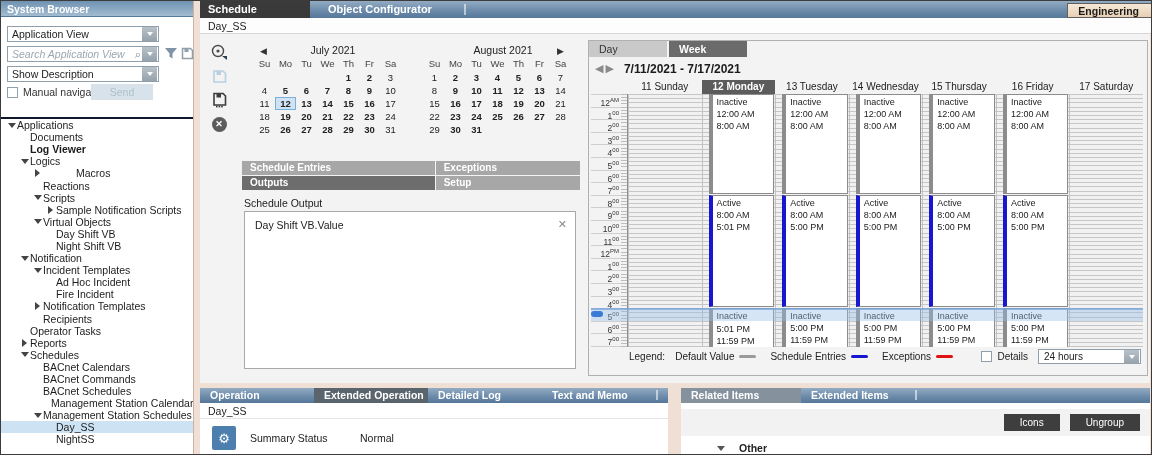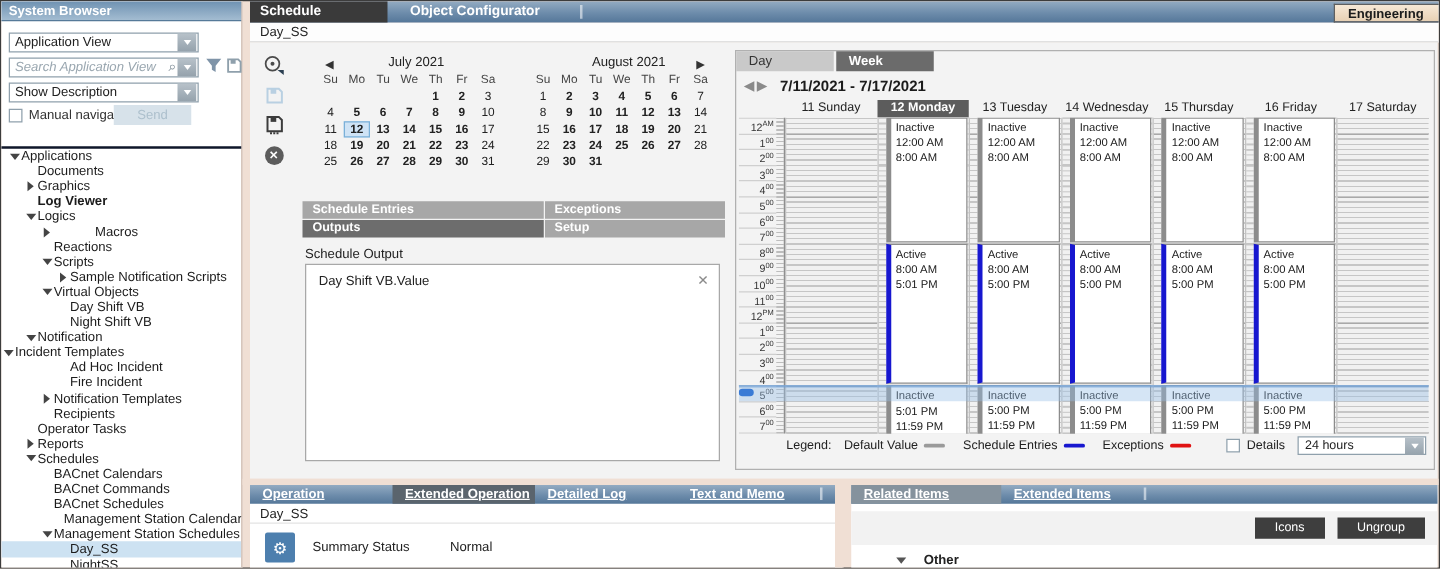--- a/index.html
+++ b/index.html
@@ -116,21 +116,21 @@
   .details-label { font-size:10px; color:#222; margin:0 10px 0 5px; }
   .mini-select { width:103px; height:15px; background:#fff; border:1px solid #8fa0ac; display:flex; align-items:center; }
   .mini-select .txt { flex:1; font-size:10px; color:#222; padding-left:5px; }
 
   
   .bottom-left { position:absolute; left:0; top:387px; width:474px; bottom:0; background:#fff; }
   .bottom-right { position:absolute; left:481px; top:387px; right:1px; bottom:0; background:#fff; }
   .btabs { height:15px; background:linear-gradient(180deg,#93abc2 0%,#6d8cab 55%,#557799 100%);
            display:flex; align-items:stretch; }
   .btab { width:114px; color:#fff; font-size:10.5px; font-weight:bold; line-height:15px; padding-left:10px;
-          white-space:nowrap; overflow:hidden;text-decoration:underline; }
+          white-space:nowrap; overflow:hidden; }
   .btab.active-dark { background:#5a646d; }
   .btab.active-gray { background:#85929d; width:120px; }
   .btab-sep { width:2px; height:10px; background:rgba(255,255,255,0.55); margin-top:2px; }
   .bl-title { height:16px; font-size:10.5px; color:#222; line-height:17px; padding-left:8px; border-bottom:1px solid #e4e4e4; }
   .status-row { display:flex; align-items:center; padding:7px 0 0 12px; }
   .gear-btn { width:24px; height:24px; background:#4d7fae; border-radius:2px; color:#fff;
               display:flex; align-items:center; justify-content:center; font-size:13px; }
   .status-label { font-size:10.5px; color:#222; margin-left:14px; width:110px; }
   .status-value { font-size:10.5px; color:#222; }
   .ri-toolbar { height:27px; background:#f2f2f2; display:flex; align-items:center; justify-content:flex-end;
@@ -193,79 +193,73 @@
         <div class="tree-row" style="padding-left: 5px;">
           <span class="tree-arrow">
             <span class="tri-down"></span>
           </span>
           <span>Applications</span>
         </div>
         <div class="tree-row" style="padding-left: 18px;">
           <span class="tree-arrow"></span>
           <span>Documents</span>
         </div>
+        <div class="tree-row" style="padding-left: 18px; font-weight: bold;">
+          <span class="tree-arrow"></span>
+          <span>Log Viewer</span>
+        </div>
         <div class="tree-row" style="padding-left: 18px;">
           <span class="tree-arrow">
+            <span class="tri-down"></span>
+          </span>
+          <span>Logics</span>
+        </div>
+        <div class="tree-row" style="padding-left: 31px; gap: 33px;">
+          <span class="tree-arrow">
             <span class="tri-right"></span>
           </span>
-          <span>Graphics</span>
-        </div>
-        <div class="tree-row" style="padding-left: 18px; font-weight: bold;">
-          <span class="tree-arrow"></span>
-          <span>Log Viewer</span>
+          <span>Macros</span>
+        </div>
+        <div class="tree-row" style="padding-left: 31px;">
+          <span class="tree-arrow"></span>
+          <span>Reactions</span>
+        </div>
+        <div class="tree-row" style="padding-left: 31px;">
+          <span class="tree-arrow">
+            <span class="tri-down"></span>
+          </span>
+          <span>Scripts</span>
+        </div>
+        <div class="tree-row" style="padding-left: 44px;">
+          <span class="tree-arrow">
+            <span class="tri-right"></span>
+          </span>
+          <span>Sample Notification Scripts</span>
+        </div>
+        <div class="tree-row" style="padding-left: 31px;">
+          <span class="tree-arrow">
+            <span class="tri-down"></span>
+          </span>
+          <span>Virtual Objects</span>
+        </div>
+        <div class="tree-row" style="padding-left: 44px;">
+          <span class="tree-arrow"></span>
+          <span>Day Shift VB</span>
+        </div>
+        <div class="tree-row" style="padding-left: 44px;">
+          <span class="tree-arrow"></span>
+          <span>Night Shift VB</span>
         </div>
         <div class="tree-row" style="padding-left: 18px;">
           <span class="tree-arrow">
             <span class="tri-down"></span>
           </span>
-          <span>Logics</span>
-        </div>
-        <div class="tree-row" style="padding-left: 31px; gap: 33px;">
-          <span class="tree-arrow">
-            <span class="tri-right"></span>
-          </span>
-          <span>Macros</span>
-        </div>
-        <div class="tree-row" style="padding-left: 31px;">
-          <span class="tree-arrow"></span>
-          <span>Reactions</span>
-        </div>
-        <div class="tree-row" style="padding-left: 31px;">
-          <span class="tree-arrow">
-            <span class="tri-down"></span>
-          </span>
-          <span>Scripts</span>
-        </div>
-        <div class="tree-row" style="padding-left: 44px;">
-          <span class="tree-arrow">
-            <span class="tri-right"></span>
-          </span>
-          <span>Sample Notification Scripts</span>
-        </div>
-        <div class="tree-row" style="padding-left: 31px;">
-          <span class="tree-arrow">
-            <span class="tri-down"></span>
-          </span>
-          <span>Virtual Objects</span>
-        </div>
-        <div class="tree-row" style="padding-left: 44px;">
-          <span class="tree-arrow"></span>
-          <span>Day Shift VB</span>
-        </div>
-        <div class="tree-row" style="padding-left: 44px;">
-          <span class="tree-arrow"></span>
-          <span>Night Shift VB</span>
-        </div>
-        <div class="tree-row" style="padding-left: 18px;">
-          <span class="tree-arrow">
-            <span class="tri-down"></span>
-          </span>
           <span>Notification</span>
         </div>
-        <div class="tree-row" style="">
+        <div class="tree-row" style="padding-left: 31px;">
           <span class="tree-arrow">
             <span class="tri-down"></span>
           </span>
           <span>Incident Templates</span>
         </div>
         <div class="tree-row" style="padding-left: 44px;">
           <span class="tree-arrow"></span>
           <span>Ad Hoc Incident</span>
         </div>
         <div class="tree-row" style="padding-left: 44px;">

